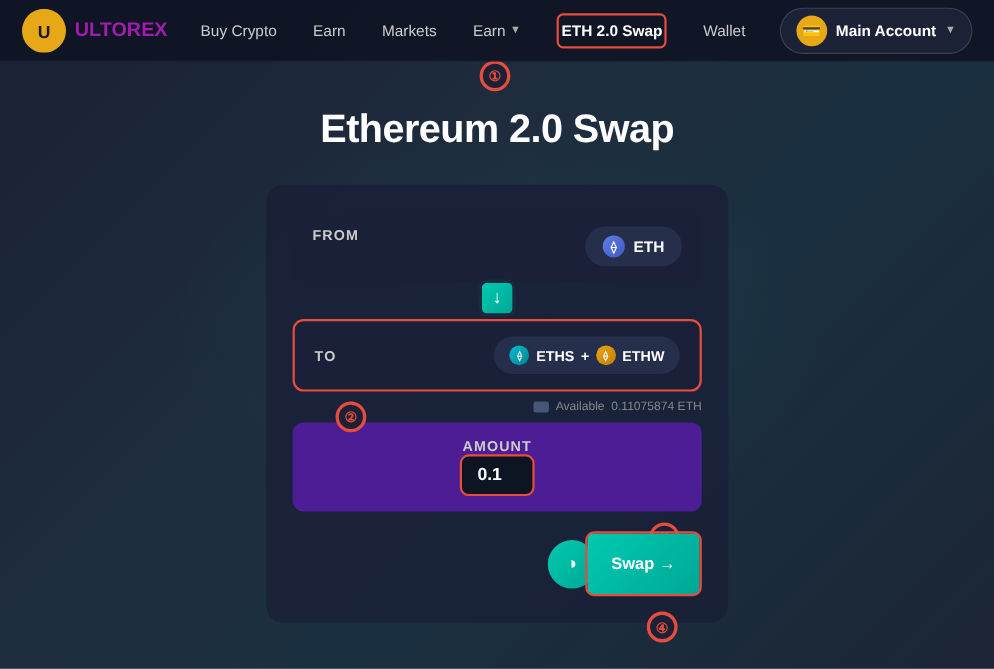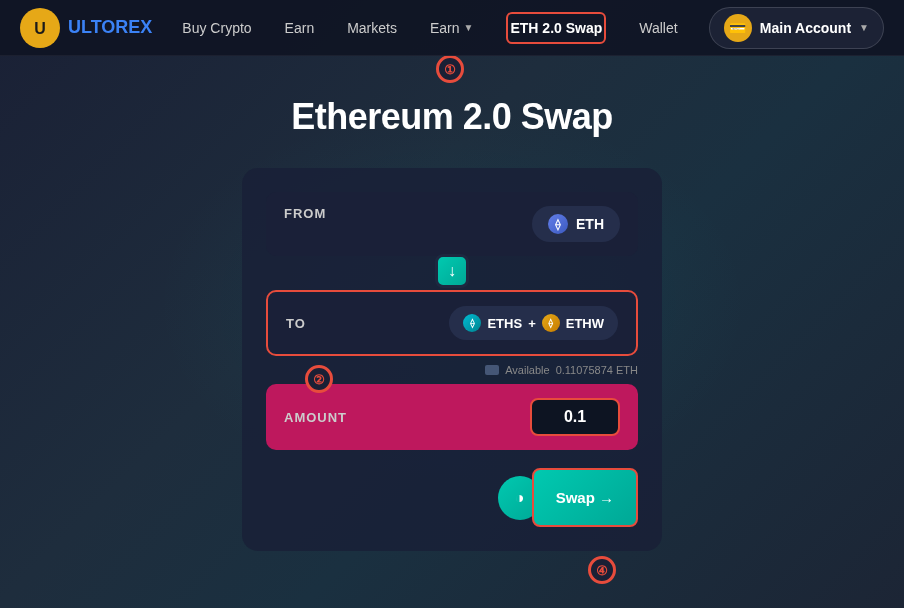--- a/index.html
+++ b/index.html
@@ -264,39 +264,40 @@
 
     .available-icon {
       width: 14px;
       height: 10px;
       background: rgba(100,120,160,0.6);
       border-radius: 2px;
     }
 
     
     .amount-row {
-      background: #be185d;
+      background: #4c1d95;
       border-radius: 10px;
       padding: 14px 18px;
       display: flex;
       align-items: center;
       justify-content: space-between;
       margin-top: 4px;
+      flex-direction: column;
     }
 
     .amount-input {
       background: #0d1422;
       border: 2px solid #e74c3c;
       border-radius: 8px;
       padding: 8px 14px;
       font-size: 16px;
       font-weight: 700;
       color: #fff;
-      width: 90px;
-      text-align: center;
+      width: 68px;
+      text-align: left;
       outline: none;
     }
 
     
     .bottom-row {
       display: flex;
       justify-content: flex-end;
       align-items: center;
       gap: 0;
       margin-top: 18px;
@@ -360,21 +361,21 @@
   </style>
 </head>
 <body>
 
 <nav class="navbar">
   <div class="logo-area">
     <svg class="logo-icon" viewBox="0 0 40 40">
       <circle cx="20" cy="20" r="20" fill="#e6a817"></circle>
       <text x="50%" y="55%" dominant-baseline="middle" text-anchor="middle" font-size="16" font-weight="900" fill="#1a1a1a">U</text>
     </svg>
-    <span style="font-size:18px; font-weight:900; color:#3b82f6;">ULTOREX</span>
+    <span style="font-size:18px; font-weight:900; color:#a21caf;">ULTOREX</span>
   </div>
 
   <div class="nav-links">
     <span class="nav-link">Buy Crypto</span>
     <span class="nav-link">Earn</span>
     <span class="nav-link">Markets</span>
     <span class="nav-link nav-link-earn">
       <span>Earn</span>
       <span class="chevron-down">▼</span>
     </span>

